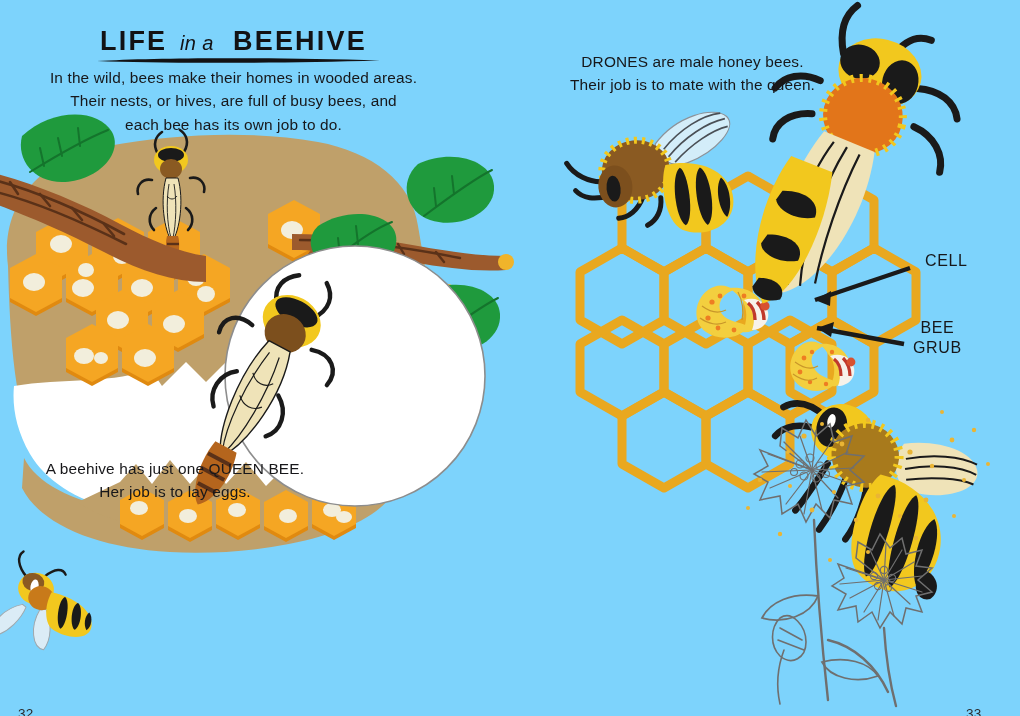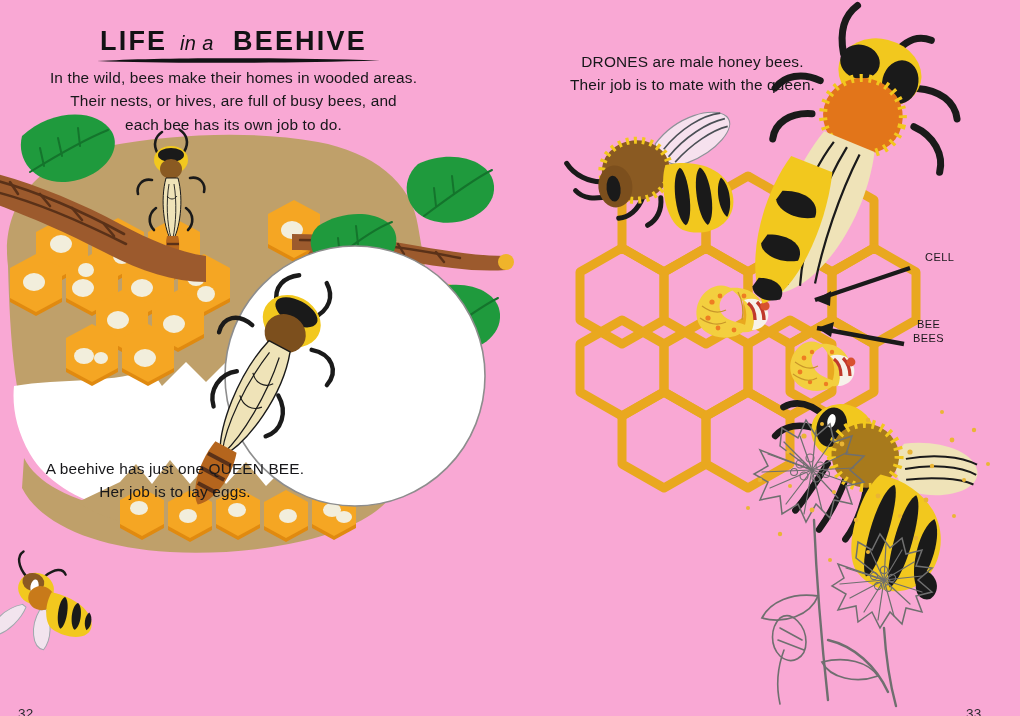--- a/index.html
+++ b/index.html
@@ -3,36 +3,36 @@
 <meta charset="utf-8">
 <title>Life in a Beehive</title>
 <style>
   * { box-sizing: border-box; margin: 0; padding: 0; }
   html, body {
     width: 1020px; height: 716px;
     background: #ffffff;
     font-family: "Liberation Sans", sans-serif;
     overflow: hidden;
   }
-  #spread { position: relative; width: 1020px; height: 716px; background: #f9a8d4; }
+  #spread { position: relative; width: 1020px; height: 716px; background: #7dd3fc; }
 
   
   .body-text {
     position: absolute;
     text-align: center;
     color: #17171a;
     font-size: 15.4px;
     line-height: 1.52;
     letter-spacing: .01em;
     white-space: pre-line;
   }
   .label-text {
     position: absolute;
     color: #17171a;
-    font-size: 11px;
+    font-size: 16px;
     line-height: 1.25;
     letter-spacing: .04em;
     white-space: pre-line;
   }
   .folio {
     position: absolute;
     font-size: 13.5px;
     color: #2a2a2c;
     letter-spacing: .02em;
     margin-top: 24px;
@@ -623,18 +623,18 @@
 Her job is to lay eggs.</div>
 
 
   <div class="body-text" style="left:540px; top:50px; width:305px;">DRONES are male honey bees.
 Their job is to mate with the queen.</div>
 
 
   <div class="label-text" style="left:925px; top:251px;">CELL</div>
 
   <div class="label-text" style="left:913px; top:318px; text-align:center;">BEE
-BEES</div>
+GRUB</div>
 
   <div class="folio" style="left:18px; top:682px;">32</div>
 
   <div class="folio" style="left:966px; top:682px;text-decoration:underline;">33</div>
 </div>
 
 </body></html>

